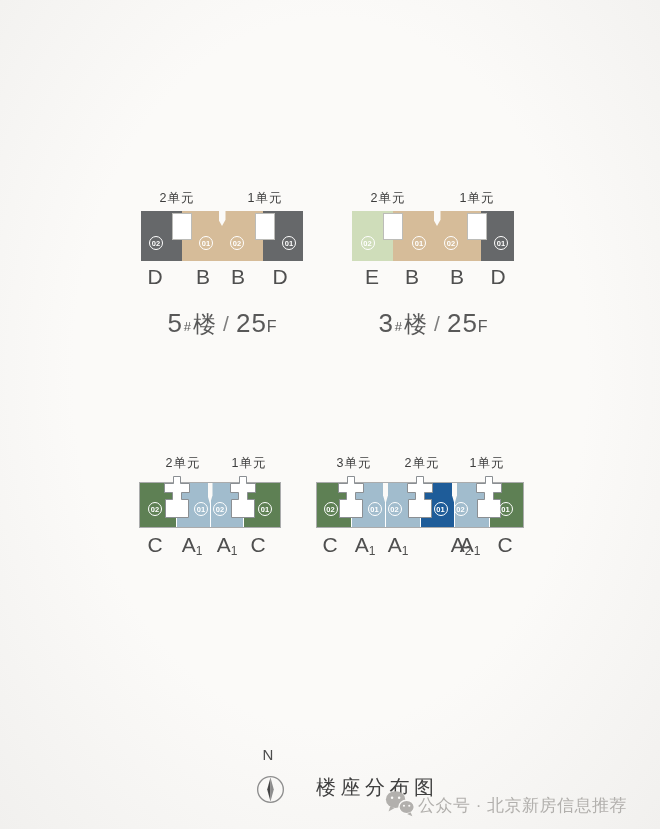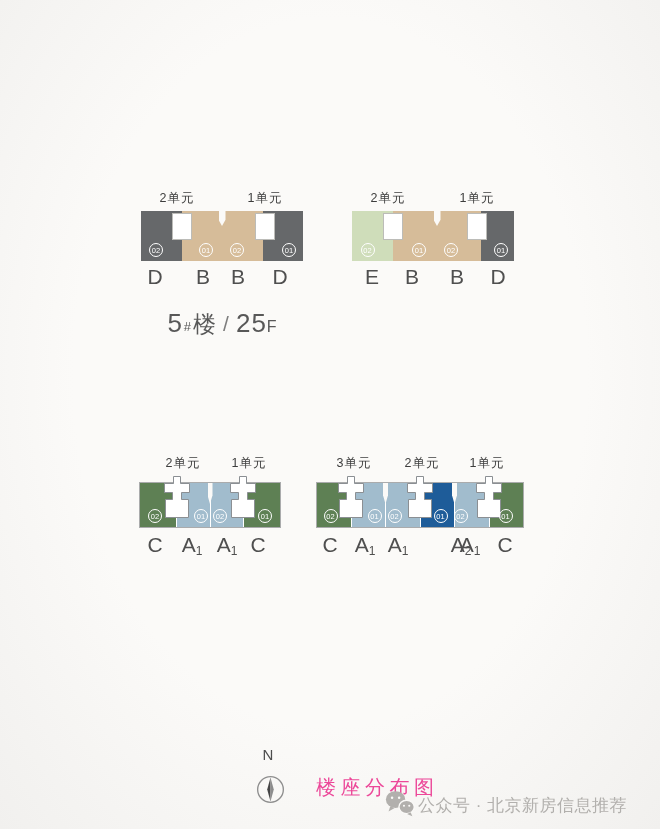--- a/index.html
+++ b/index.html
@@ -17,23 +17,23 @@
   .bldg{position:absolute;display:flex;}
   .bldg.outlined{outline:1px solid rgba(70,75,80,.45);background:#fff;gap:1px;}
   .sec{position:relative;height:100%;}
   .c-darkgray{background:#66686a;}
   .c-tan{background:#d6bc99;}
   .c-lgreen{background:#cfddba;}
   .c-green{background:#5e8054;}
   .c-lblue{background:#a1bccd;}
   .c-dblue{background:#1e5c99;}
   .badge{
-    position:absolute;bottom:4px;width:14px;height:14px;border-radius:50%;
+    position:absolute;bottom:11px;width:14px;height:14px;border-radius:50%;
     border:1.5px solid #fff;box-sizing:border-box;color:#fff;
-    font-size:7.5px;font-weight:400;display:flex;align-items:center;justify-content:center;
+    font-size:7.5px;font-weight:700;display:flex;align-items:center;justify-content:center;
     letter-spacing:0;z-index:4;
   }
   .white-rect{
     position:absolute;top:2px;width:20px;height:27px;background:#fff;
     border:1px solid #bcbcb8;box-sizing:border-box;z-index:2;
   }
   .slot{
     position:absolute;top:0;background:#fbfaf8;z-index:2;
     clip-path:polygon(0 0,100% 0,100% 58%,50% 100%,0 58%);
   }
@@ -53,21 +53,21 @@
   .title .t-hash{font-size:13px;vertical-align:1px;margin:0 1px;}
   .title .t-lou{font-size:23px;margin-left:1px;}
   .title .t-slash{font-size:21px;color:#7d7d7d;margin:0 7px;vertical-align:1px;}
   .title .t-f{font-size:16px;}
   .footer-n{
     position:absolute;left:268px;top:746px;transform:translateX(-50%);
     font-size:15px;color:#4d4d4d;
   }
   .compass{position:absolute;left:256px;top:775px;width:29px;height:29px;}
   .caption{
-    position:absolute;left:316px;top:774px;font-size:20px;color:#ec4899;
+    position:absolute;left:316px;top:774px;font-size:20px;color:#404040;
     letter-spacing:4.5px;white-space:nowrap;
   }
   .wechat{position:absolute;left:385px;top:790px;width:30px;height:27px;}
   .watermark{
     position:absolute;left:418px;top:794px;font-size:17px;color:#b2b0ad;
     letter-spacing:.5px;white-space:nowrap;
   }
 </style>
 </head>
 <body>
@@ -114,20 +114,23 @@
     <span class="badge" style="left:60px;">01</span>
     <span class="badge" style="left:92px;">02</span>
     <span class="badge" style="left:142px;">01</span>
   </div>
   <div class="letters" style="top:75px;">
     <span class="sec-letter" style="left:20px;"><span>E</span><span class="ls"></span></span>
     <span class="sec-letter" style="left:60px;"><span>B</span><span class="ls"></span></span>
     <span class="sec-letter" style="left:105px;"><span>B</span><span class="ls"></span></span>
     <span class="sec-letter" style="left:146px;"><span>D</span><span class="ls"></span></span>
   </div>
+  <div class="title" style="top:118px;">
+    <span class="t-num">3</span><span class="t-hash">#</span><span class="t-lou">楼</span><span class="t-slash">/</span><span class="t-num">25</span><span class="t-f">F</span>
+  </div>
 </div>
 
 <div class="group" style="left:140px;top:455px;width:140px;height:160px;">
   <span class="unit-label" style="left:43px;">2单元</span>
   <span class="unit-label" style="left:109px;">1单元</span>
   <div class="bldg outlined" style="left:0;top:28px;width:140px;height:44px;">
     <div class="sec c-green" style="flex:37;"></div>
     <div class="sec c-lblue" style="flex:33;"></div>
     <div class="sec c-lblue" style="flex:33;"></div>
     <div class="sec c-green" style="flex:37;"></div>

